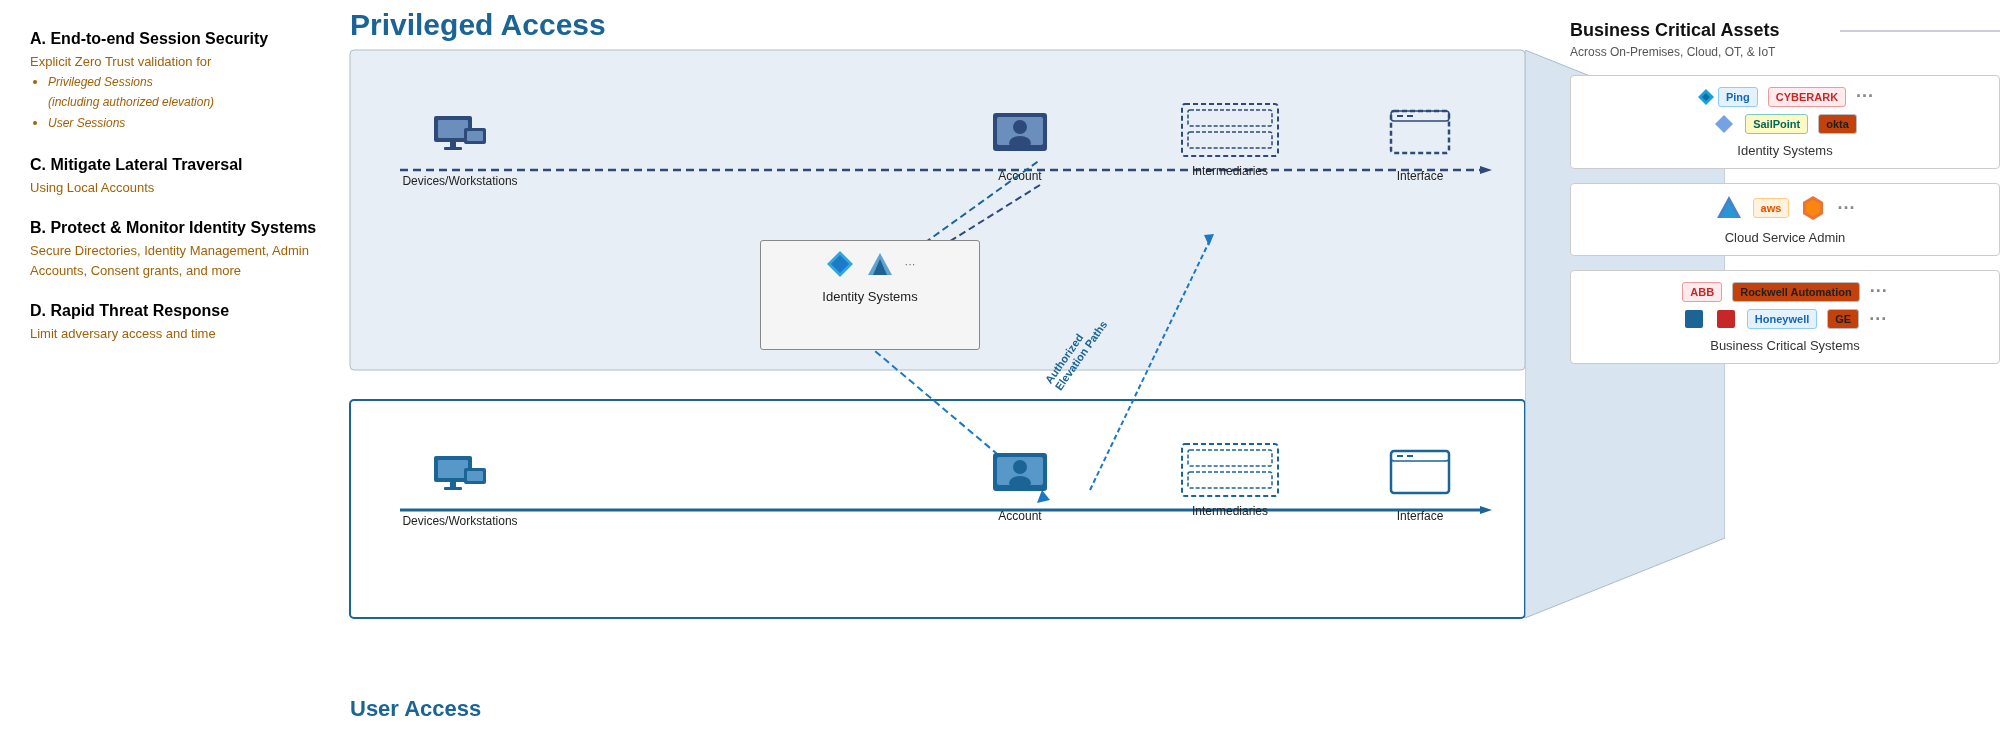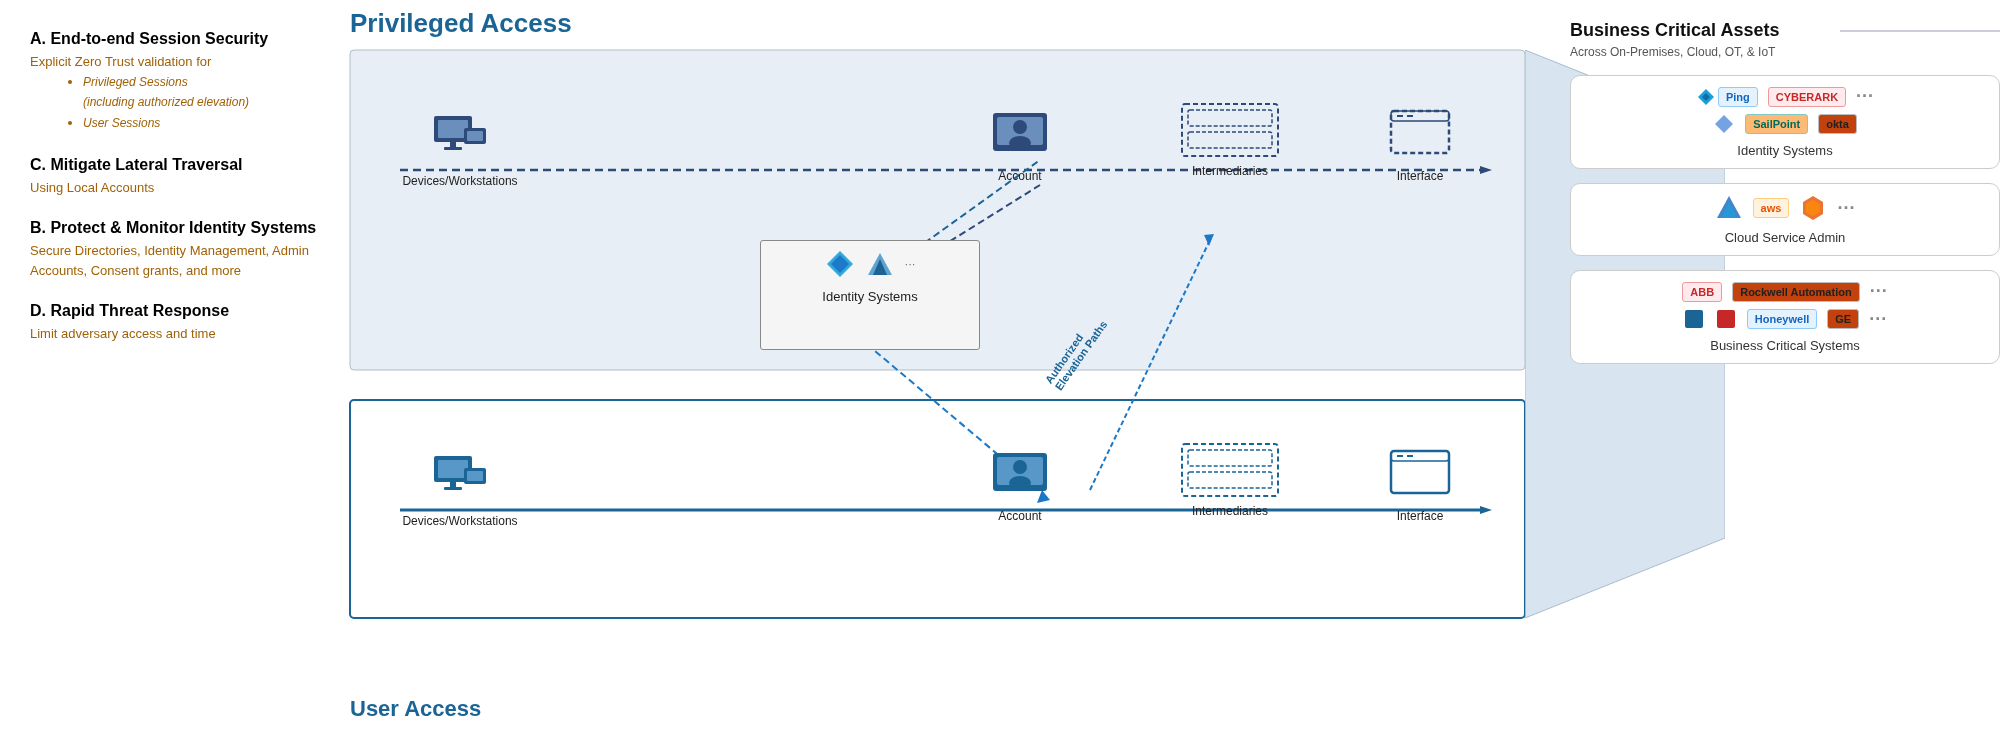--- a/index.html
+++ b/index.html
@@ -36,38 +36,37 @@
     .left-panel ul {
       list-style: disc;
       padding-left: 18px;
       font-size: 13px;
     }
     .left-panel ul li {
       font-style: italic;
       font-weight: 600;
       font-size: 13px;
       line-height: 1.6;
-      margin-left: 35px;
     }
     .left-panel ul li span {
       font-style: italic;
       font-size: 12px;
       font-weight: 400;
     }
 
     
     .main-diagram {
       flex: 1;
       position: relative;
       padding: 10px 0 0 0;
     }
 
     
     .diagram-title {
-      font-size: 26px;
+      font-size: 30px;
       font-weight: 700;
       color: #1a6496;
       position: absolute;
       top: 8px;
       left: 10px;
     }
     .user-access-title {
       font-size: 22px;
       font-weight: 700;
       color: #1a6496;
@@ -129,21 +128,21 @@
     .right-panel-subtitle {
       font-size: 12px;
       color: #555;
       margin-bottom: 16px;
     }
 
     
     .asset-section {
       margin-bottom: 16px;
       border: 1px solid #ccc;
-      border-radius: 10px;
+      border-radius: 4px;
       padding: 10px 18px;
       background: #fff;
     }
     .asset-section-title {
       font-size: 13px;
       color: #333;
       text-align: center;
       margin-top: 8px;
       font-weight: 400;
     }
@@ -159,21 +158,21 @@
       color: #555;
       background: #f0f4f8;
       border-radius: 3px;
       padding: 3px 7px;
       font-weight: 600;
       border: 1px solid #ddd;
     }
     .logo-blue { color: #1565c0; background: #e3f2fd; border-color: #90caf9; }
     .logo-red { color: #c62828; background: #ffebee; border-color: #ef9a9a; }
     .logo-orange { color: #e65100; background: #fff3e0; border-color: #ffcc80; }
-    .logo-teal { color: #00695c; background: #fdba74; border-color: #80cbc4; }
+    .logo-teal { color: #00695c; background: #fef9c3; border-color: #80cbc4; }
     .logo-dark { color: #212121; background: #c2410c; border-color: #bdbdbd; }
 
     .dots {
       font-size: 18px;
       color: #888;
       font-weight: 700;
     }
 
     
     .elevation-label {

